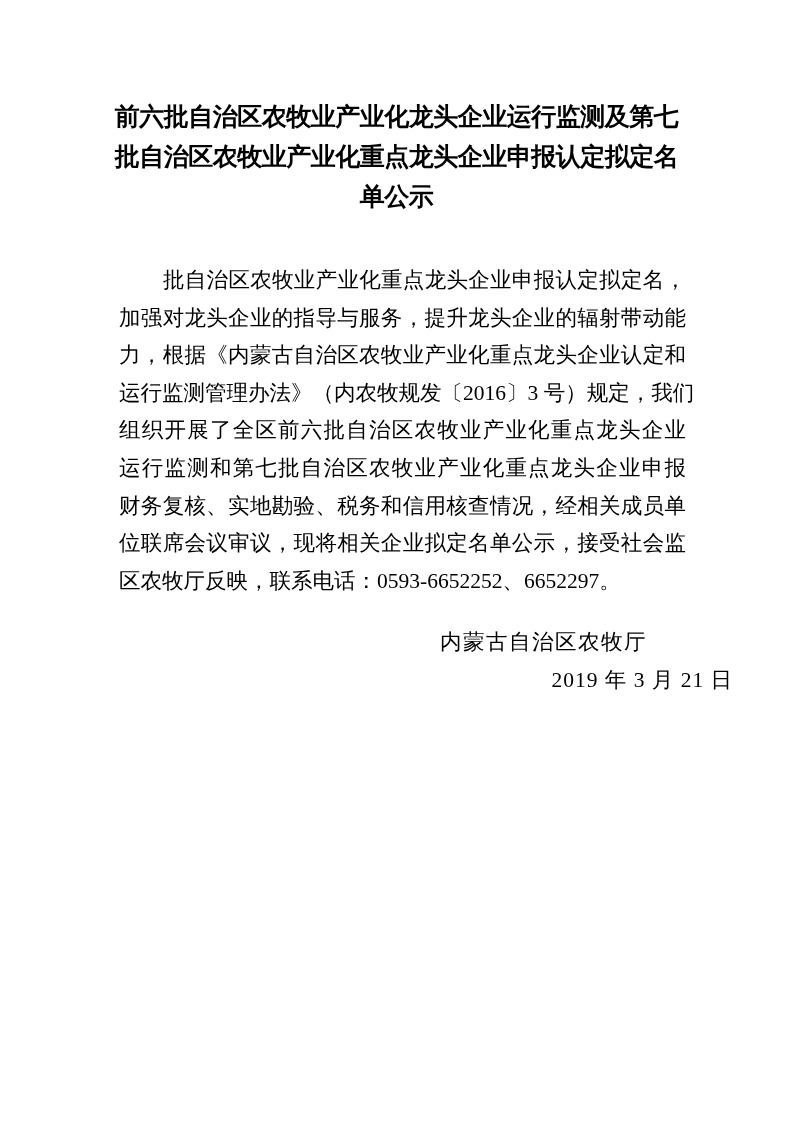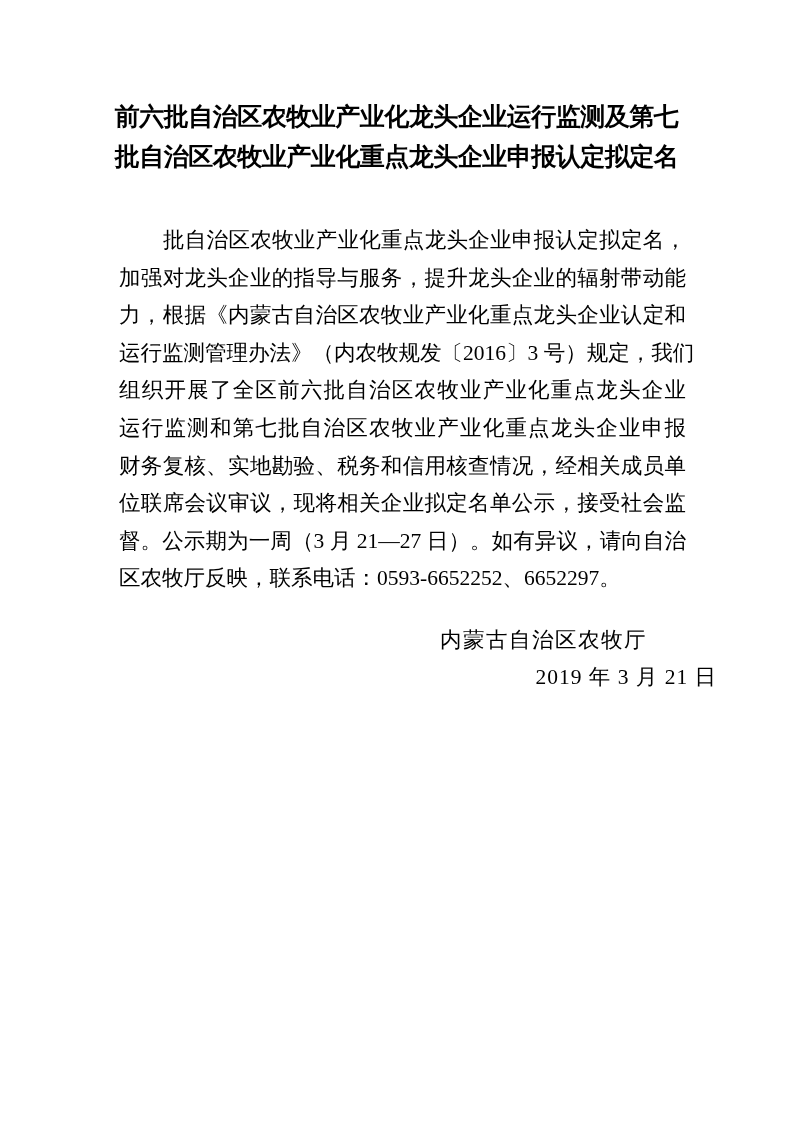--- a/index.html
+++ b/index.html
@@ -51,44 +51,44 @@
     font-size: 21.5px;
     line-height: 37.5px;
     text-align: right;
     color: #000000;
   }
   .closing .sig-org {
     padding-right: 146px;
     letter-spacing: 1.5px;
   }
   .closing .sig-date {
-    padding-right: 76px;
+    padding-right: 60px;
     letter-spacing: 1px;
   }
 </style>
 </head>
 <body>
 
 <div class="page">
 
   <h1 class="doc-title">
     <div class="title-line">前六批自治区农牧业产业化龙头企业运行监测及第七</div>
     <div class="title-line">批自治区农牧业产业化重点龙头企业申报认定拟定名</div>
+    <div class="title-line">单公示</div>
   </h1>
 
   <div class="doc-body">
     <div class="body-line indent-first">批自治区农牧业产业化重点龙头企业申报认定拟定名，</div>
     <div class="body-line">加强对龙头企业的指导与服务，提升龙头企业的辐射带动能</div>
     <div class="body-line">力，根据《内蒙古自治区农牧业产业化重点龙头企业认定和</div>
     <div class="body-line">运行监测管理办法》（内农牧规发〔2016〕3 号）规定，我们</div>
     <div class="body-line">组织开展了全区前六批自治区农牧业产业化重点龙头企业</div>
     <div class="body-line">运行监测和第七批自治区农牧业产业化重点龙头企业申报</div>
     <div class="body-line">财务复核、实地勘验、税务和信用核查情况，经相关成员单</div>
     <div class="body-line">位联席会议审议，现将相关企业拟定名单公示，接受社会监</div>
-    <div class="body-line">督。公示期为一周（3 月 21—27 日）。如有异议，请向自治</div>
     <div class="body-line last-line">区农牧厅反映，联系电话：0593-6652252、6652297。</div>
   </div>
 
   <div class="closing">
     <div class="sig-org">内蒙古自治区农牧厅</div>
     <div class="sig-date">2019 年 3 月 21 日</div>
   </div>
 
 </div>
 

